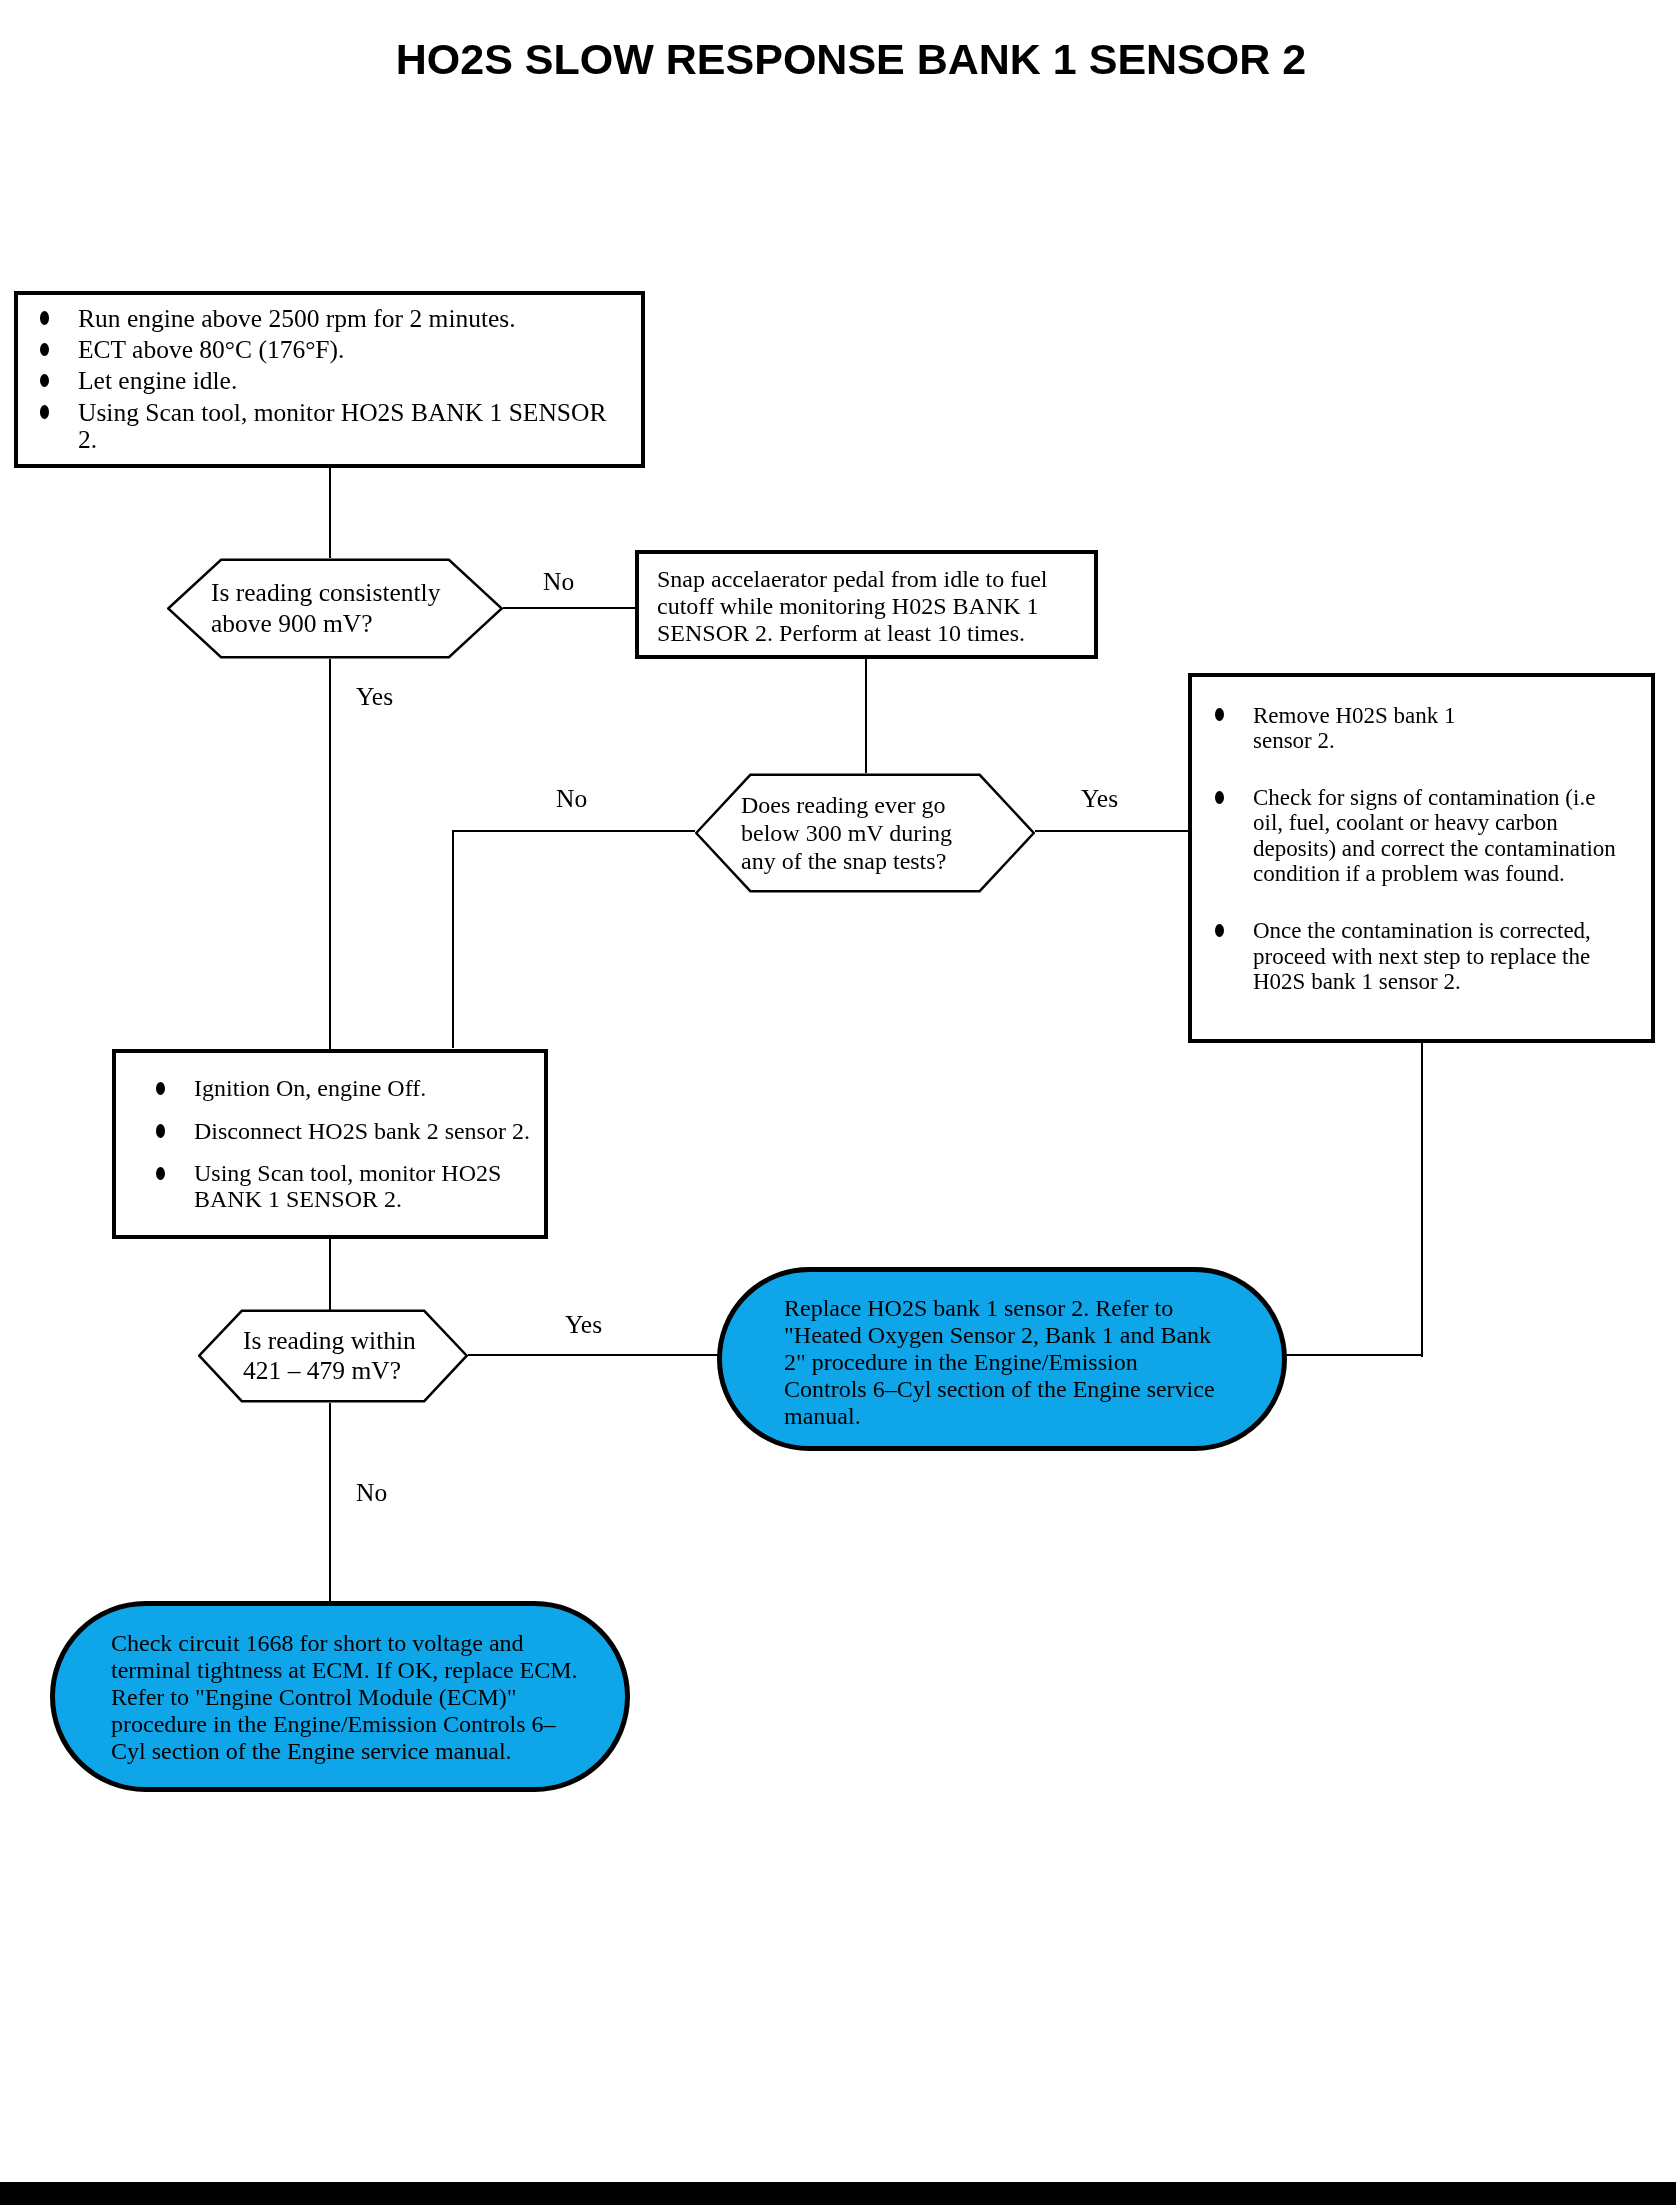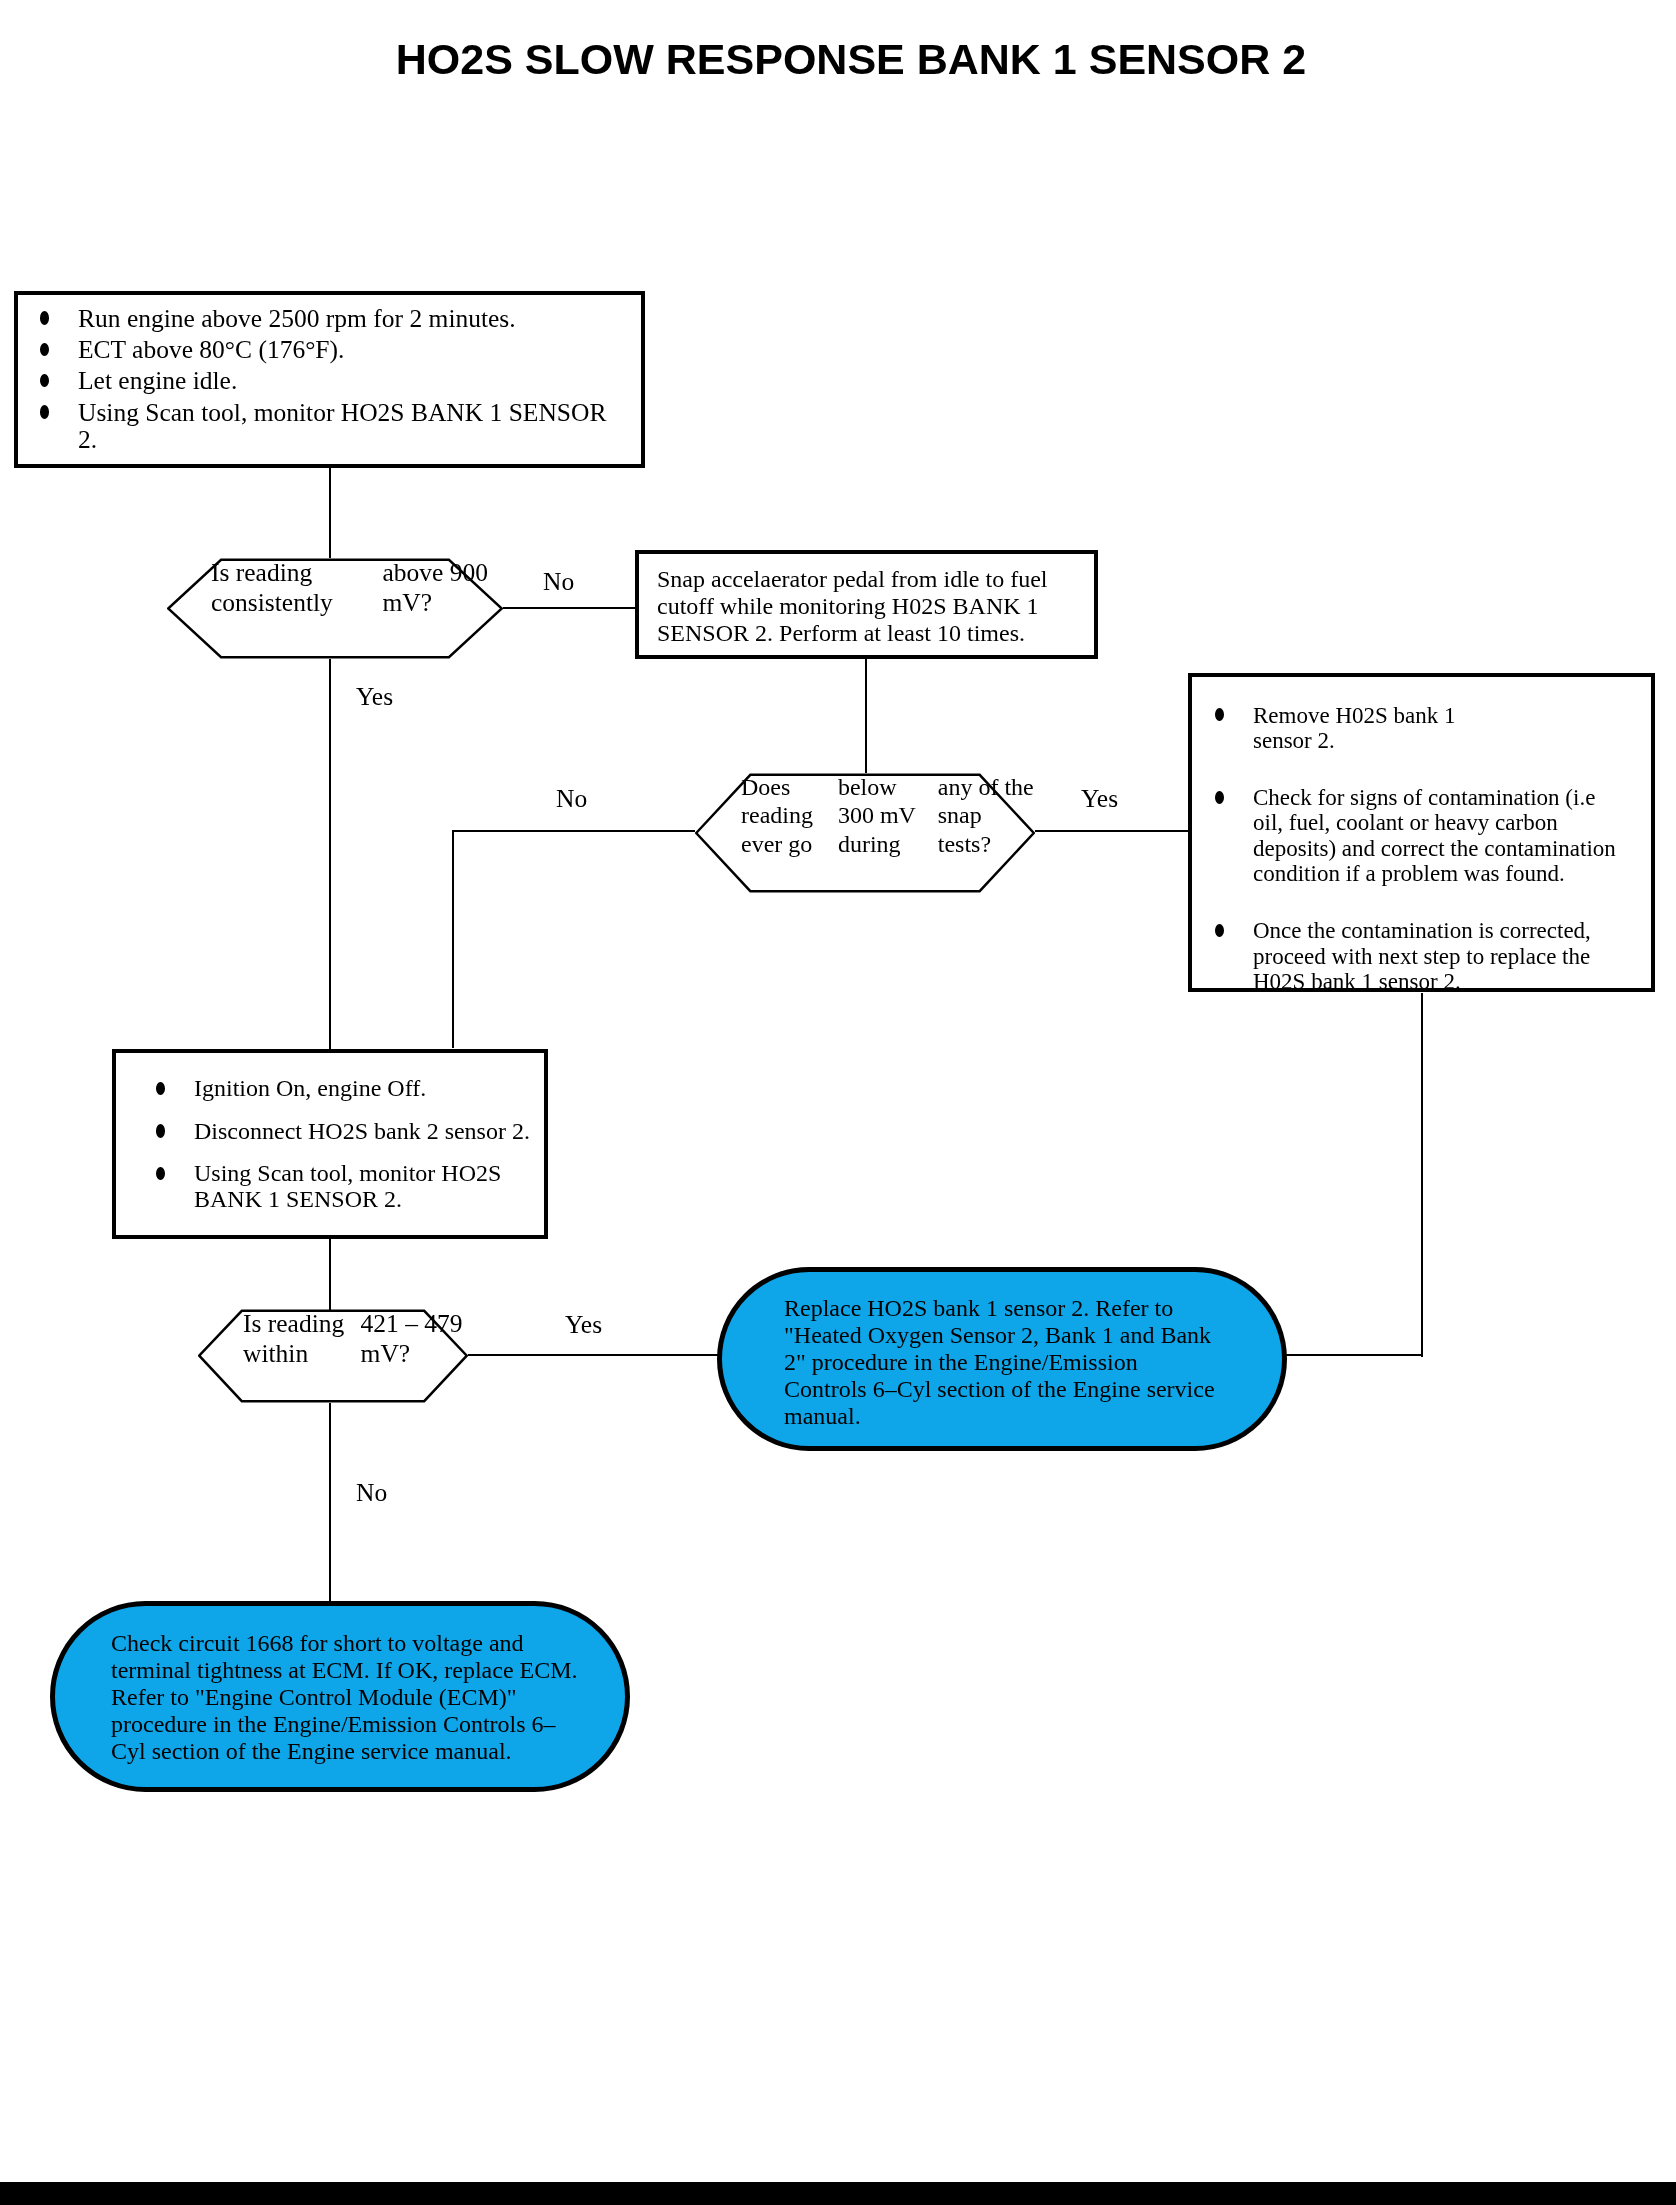--- a/index.html
+++ b/index.html
@@ -6,21 +6,21 @@
   #page{position:relative;width:1676px;height:2205px;background:#fff;overflow:hidden;
         font-family:"Liberation Serif", serif;color:#000;}
   .title{position:absolute;left:0;top:22px;width:100%;text-align:center;margin:13px;
          font-family:"Liberation Sans", sans-serif;font-weight:bold;font-size:43px;letter-spacing:0px;}
   .line{position:absolute;background:#000;}
   .box{position:absolute;border:4.3px solid #000;background:#fff;box-sizing:border-box;}
   .stadium{position:absolute;border:5.5px solid #000;border-radius:97px;background:#0ea5e9;box-sizing:border-box;}
   .hex{position:absolute;}
   .hex svg{position:absolute;left:0;top:0;width:100%;height:100%;}
   .hex polygon{fill:#fff;stroke:#000;stroke-width:4;}
-  .hex-text{position:absolute;left:0;top:0;width:100%;height:100%;display:flex;flex-direction:row;
+  .hex-text{position:absolute;left:0;top:0;width:100%;height:100%;display:flex;flex-direction:column;
             justify-content:center;font-size:25.5px;line-height:1.18;}
   .bullets{display:flex;flex-direction:column;justify-content:space-evenly;height:100%;
            padding:6px 12px 6px 22px;box-sizing:border-box;}
   .bullet-row{display:flex;align-items:flex-start;}
   .dot{width:9px;height:13.4px;background:#000;border-radius:50%;flex:none;margin-top:5.5px;margin-right:29px;}
   .btext{font-size:25.5px;line-height:1.05;}
   .small .btext{font-size:23px;line-height:1.1;}
   .edge-label{position:absolute;font-size:25.5px;}
   .flowtext{font-size:24px;line-height:1.13;}
   .narrow{max-width:267px;display:inline-block;}
@@ -91,21 +91,21 @@
     <svg viewBox="0 0 559 198" preserveAspectRatio="none">
         <polygon points="2,99 91,3 468,3 557,99 468,195 91,195"></polygon>
       </svg>
     <div class="hex-text" style="padding-left:46px;box-sizing:border-box;font-size:24px;">
       <div>Does reading ever go</div>
       <div>below 300 mV during</div>
       <div>any of the snap tests?</div>
     </div>
   </div>
 
-  <div class="box small" style="left:1188px;top:673px;width:467px;height:319px;">
+  <div class="box small" style="left:1188px;top:673px;width:467px;height:370px;">
     <div style="padding:25.5px 12px 6px 23px;box-sizing:border-box;">
       <div class="bullet-row" style="margin-bottom:32px;">
           <span class="dot"></span>
           <span class="btext narrow">Remove H02S bank 1 sensor 2.</span>
         </div>
       <div class="bullet-row" style="margin-bottom:32px;">
           <span class="dot"></span>
           <span class="btext" style="max-width:377px;display:inline-block;">Check for signs of contamination (i.e oil, fuel, coolant or heavy carbon deposits) and correct the contamination condition if a problem was found.</span>
         </div>
       <div class="bullet-row">

